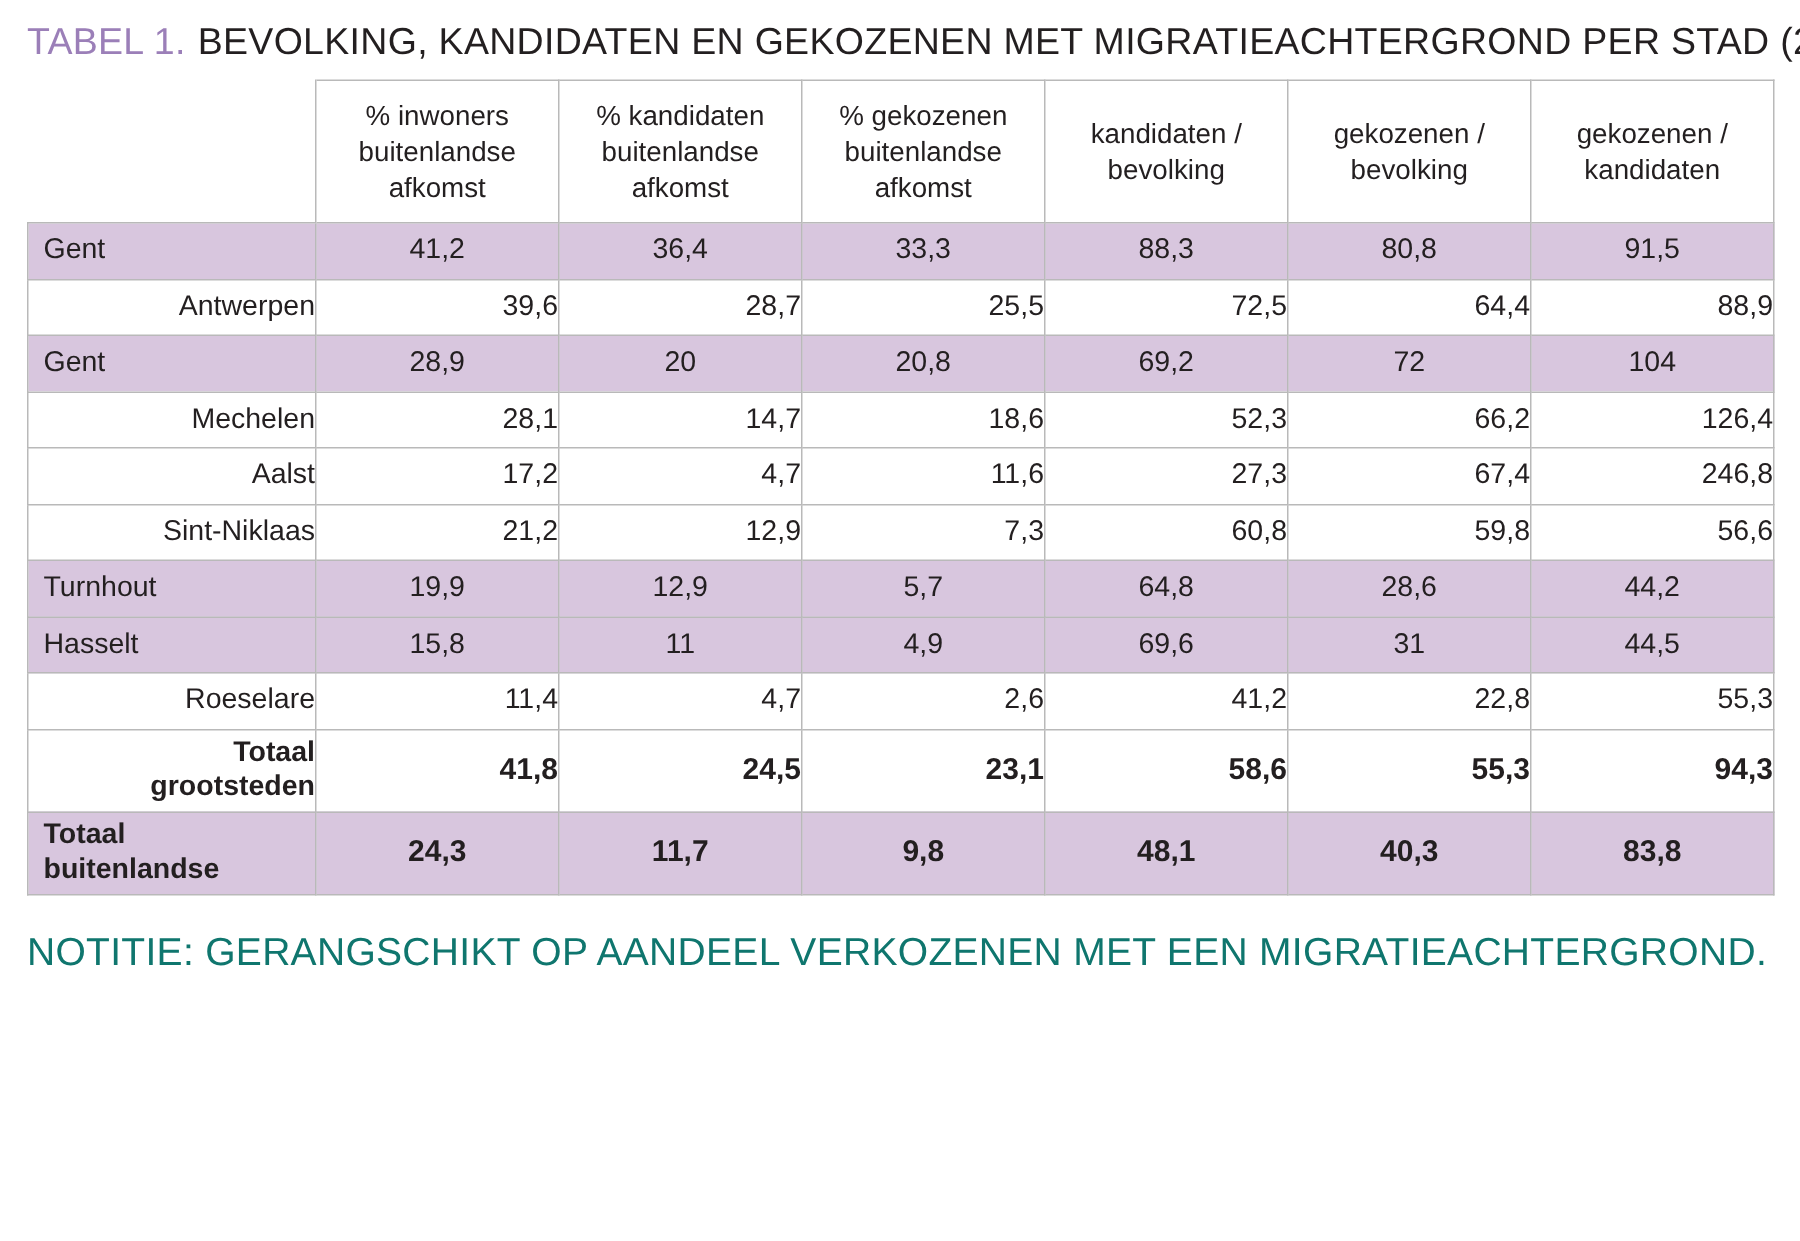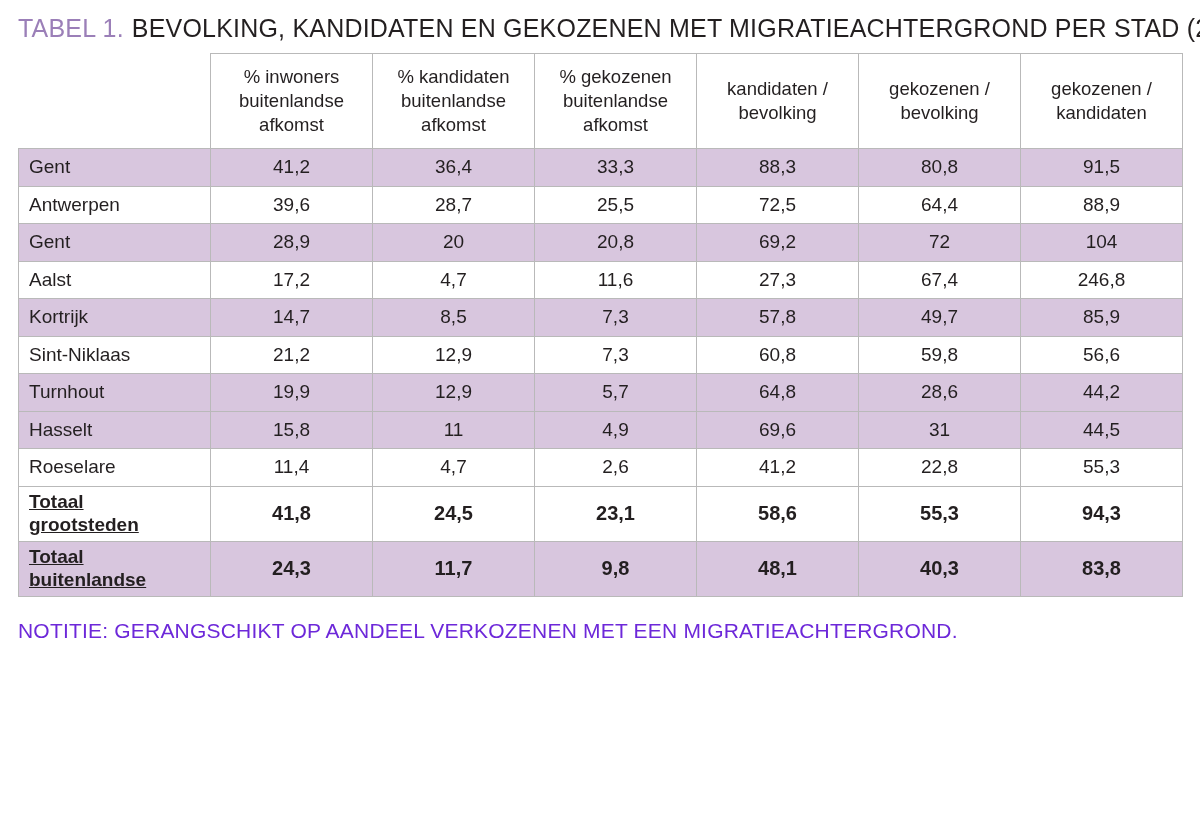--- a/index.html
+++ b/index.html
@@ -86,46 +86,46 @@
   }
   tbody td.city {
     text-align: left;
     padding-left: 10px;
   }
   tbody tr.shade td {
     background: #d8c6de;
   }
   tbody tr.plain td {
     background: #ffffff;
+    text-align: right;
   }
 
   
   tbody tr.total td {
     font-weight: bold;
     height: 54px;
     font-size: 20px;
   }
   tbody tr.total td.city {
     line-height: 1.18;
     font-size: 19px;
   }
   tbody tr.total.shade td { background: #d8c6de; }
   tbody tr.total.plain td { background: #ffffff; }
 
   .city-two-line {
     display: block;
-    text-decoration: underline;
   }
 
   
   .note {
     margin-top: 22px;
-    font-size: 21px;
+    font-size: 26px;
     letter-spacing: 0.2px;
-    color: #6d28d9;
+    color: #0f766e;
     white-space: nowrap;
   }
 </style>
 </head>
 <body>
 
 <div class="page">
 
   <div class="title-bar">
     <span class="title-label">TABEL 1.</span>
@@ -199,41 +199,41 @@
       <tr class="shade">
         <td class="city">Gent</td>
         <td>28,9</td>
         <td>20</td>
         <td>20,8</td>
         <td>69,2</td>
         <td>72</td>
         <td>104</td>
       </tr>
 
+      <tr class="plain">
+        <td class="city">Mechelen</td>
+        <td>28,1</td>
+        <td>14,7</td>
+        <td>18,6</td>
+        <td>52,3</td>
+        <td>66,2</td>
+        <td>126,4</td>
+      </tr>
 
 
       <tr class="plain">
         <td class="city">Aalst</td>
         <td>17,2</td>
         <td>4,7</td>
         <td>11,6</td>
         <td>27,3</td>
         <td>67,4</td>
         <td>246,8</td>
       </tr>
 
-      <tr class="shade">
-        <td class="city">Kortrijk</td>
-        <td>14,7</td>
-        <td>8,5</td>
-        <td>7,3</td>
-        <td>57,8</td>
-        <td>49,7</td>
-        <td>85,9</td>
-      </tr>
 
       <tr class="plain">
         <td class="city">Sint-Niklaas</td>
         <td>21,2</td>
         <td>12,9</td>
         <td>7,3</td>
         <td>60,8</td>
         <td>59,8</td>
         <td>56,6</td>
       </tr>

